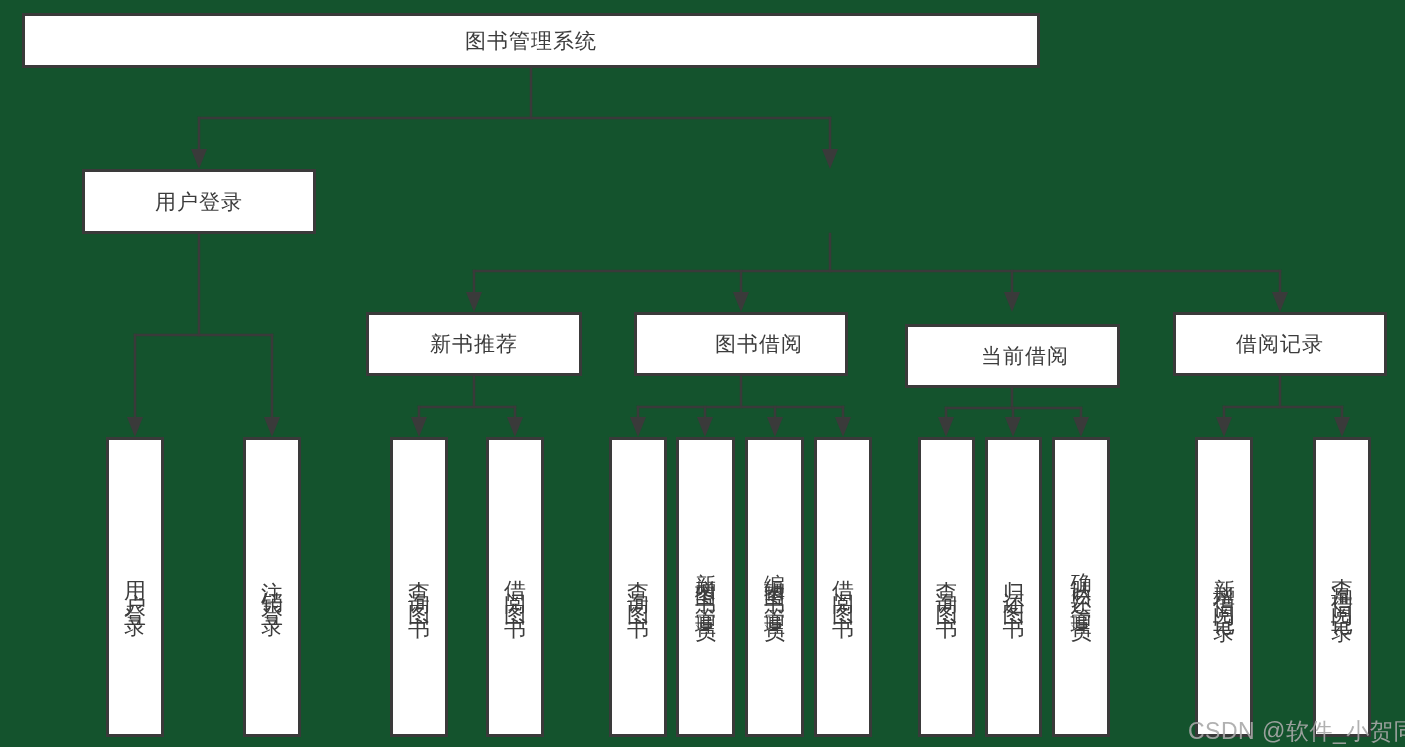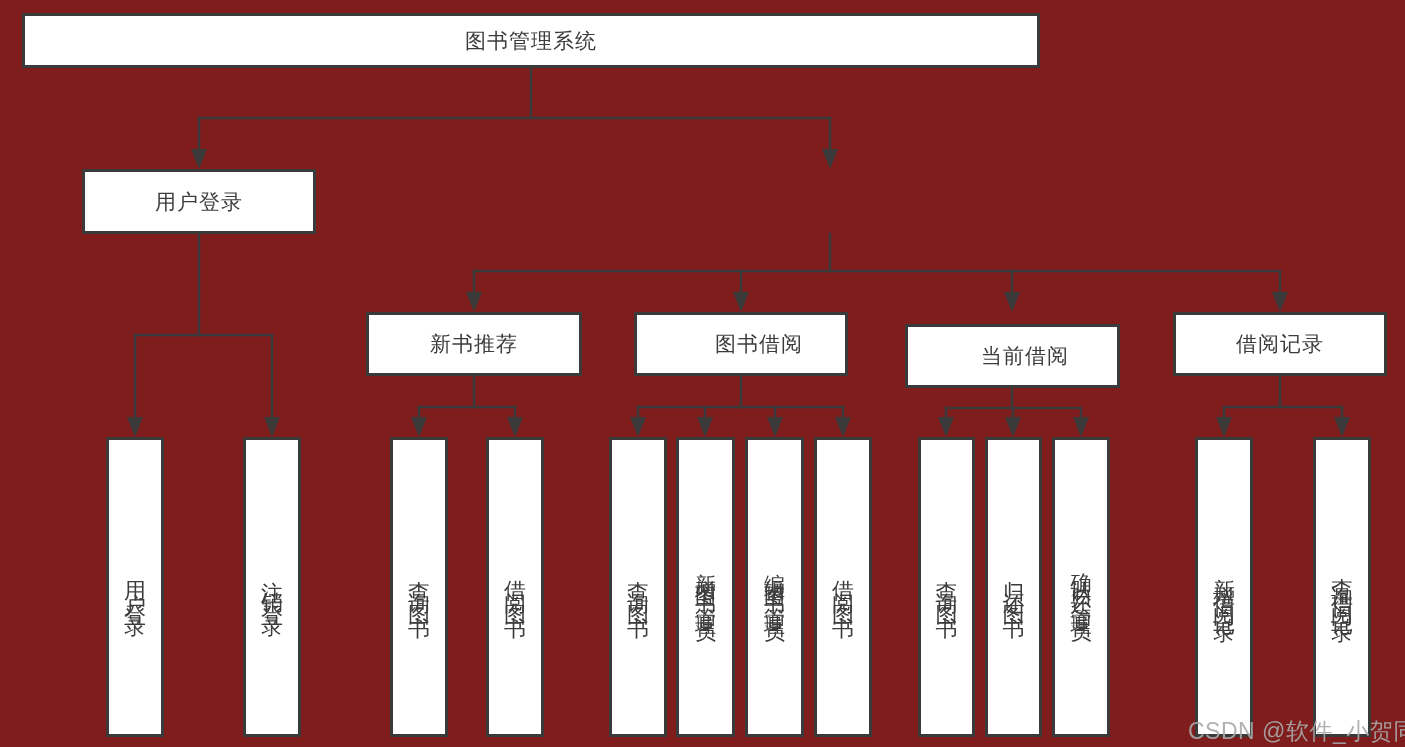--- a/index.html
+++ b/index.html
@@ -5,21 +5,21 @@
   html, body {
     margin: 0;
     padding: 0;
     background: #ffffff;
     font-family: "Liberation Sans", "DejaVu Sans", sans-serif;
   }
   #canvas {
     position: relative;
     width: 1405px;
     height: 747px;
-    background: #7f1d1d;
+    background: #14532d;
     overflow: hidden;
   }
   #wires {
     position: absolute;
     left: 0; top: 0;
     width: 1405px;
     height: 747px;
     z-index: 1;
   }
   .node {

